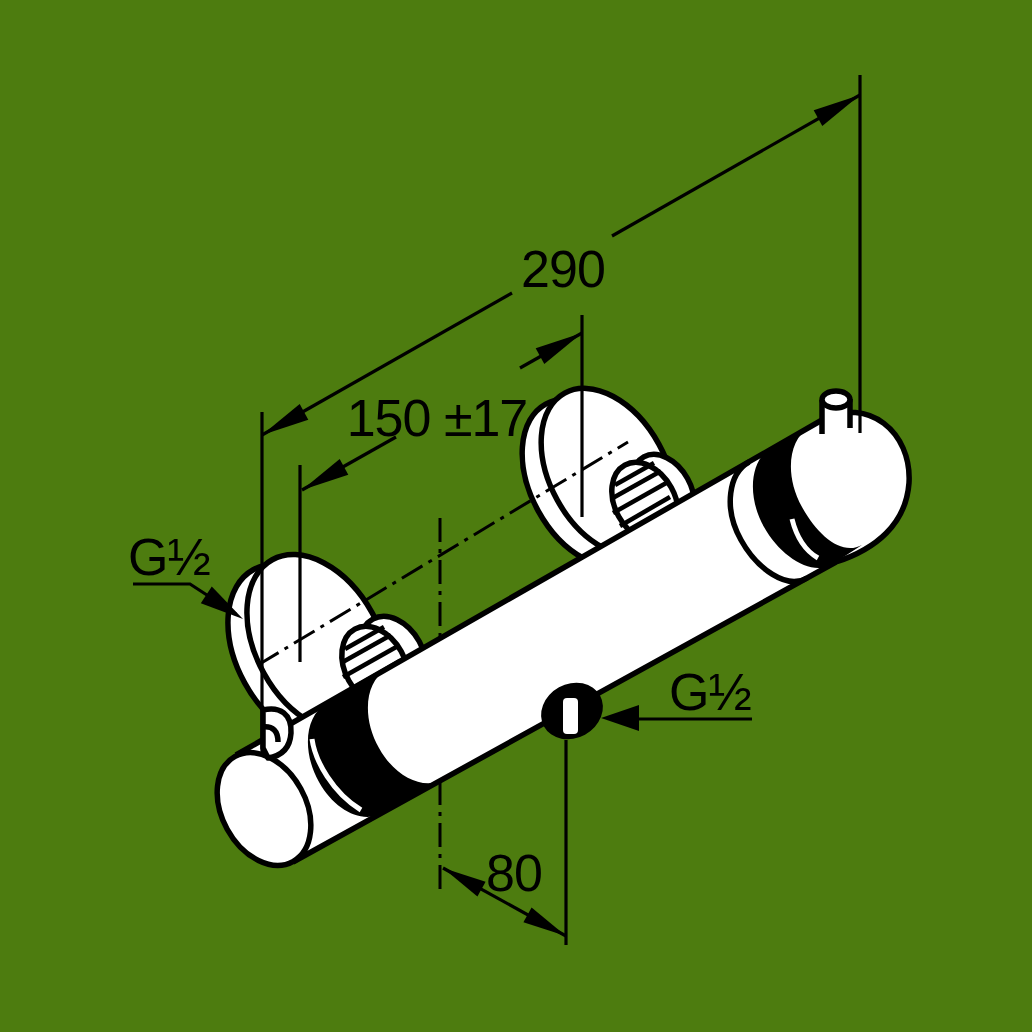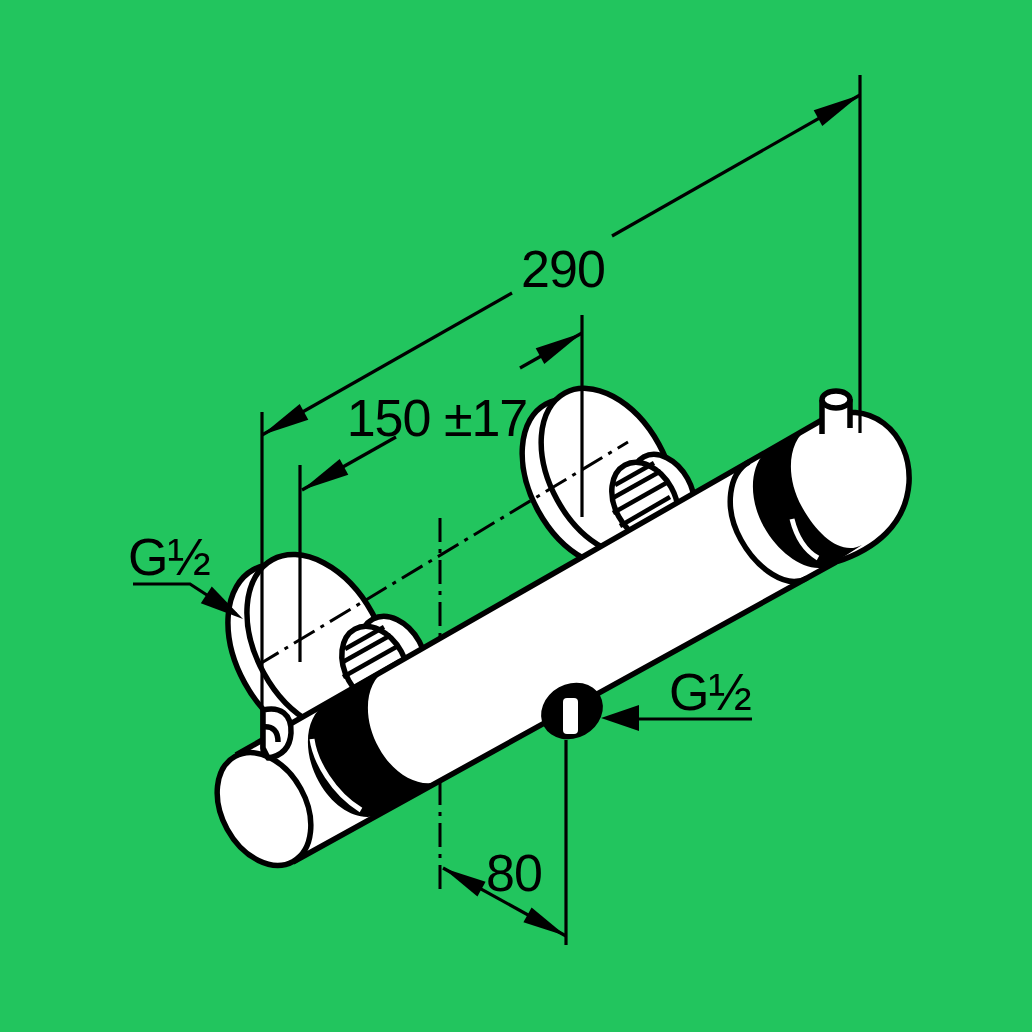--- a/index.html
+++ b/index.html
@@ -4,21 +4,21 @@
 <style>
   html, body {
     margin: 0;
     padding: 0;
     background: #ffffff;
   }
   .canvas {
     position: relative;
     width: 1032px;
     height: 1032px;
-    background: #22c55e;
+    background: #4d7c0f;
     overflow: hidden;
   }
   svg { display: block; }
 
   
   .outline   { fill: none; stroke: #000; stroke-width: 5.5; stroke-linejoin: round; }
   .outline-f { fill: #fff; stroke: #000; stroke-width: 5.5; stroke-linejoin: round; }
   .fill-w    { fill: #fff; stroke: none; }
   .fill-b    { fill: #000; stroke: none; }
   .dimline   { fill: none; stroke: #000; stroke-width: 3.2; }

